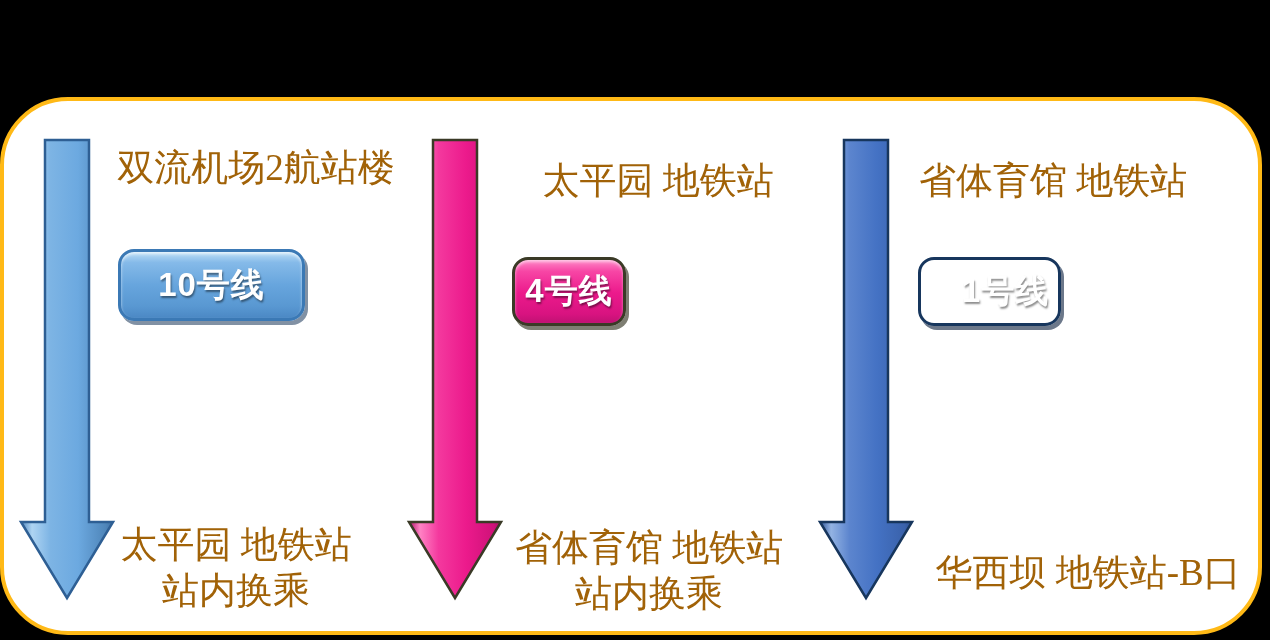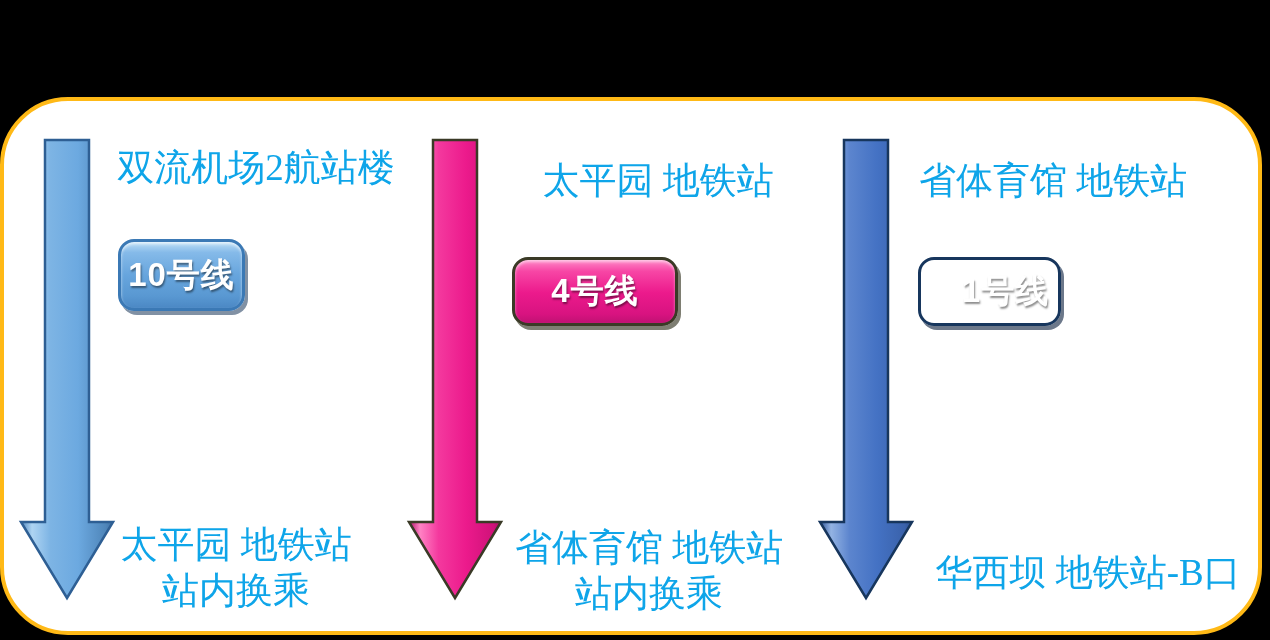--- a/index.html
+++ b/index.html
@@ -17,21 +17,21 @@
     background:#fff;
     border:4px solid #FFB916;
     border-radius:68px;
   }
   .arrow{
     position:absolute;top:138px;
     width:100px;height:464px;
   }
   .station-title{
     position:absolute;
-    color:#0ea5e9;
+    color:#a16207;
     font-size:37px;line-height:46px;
     text-align:center;
     white-space:nowrap;
   }
   .badge{
     position:absolute;
     box-sizing:border-box;
     border-radius:16px;
     display:flex;align-items:center;justify-content:center;
     color:#fff;
@@ -74,21 +74,21 @@
       <stop offset="1" stop-color="#3f6fa3"></stop>
     </linearGradient>
   </defs>
   <path d="M28,2 L72,2 L72,384 L96,384 L50,460 L4,384 L28,384 Z" fill="url(#g1)" stroke="#2e5f94" stroke-width="2.5" stroke-linejoin="miter"></path>
 </svg>
 
 <div class="station-title" style="left:101px;top:145px;width:310px">
   <div>双流机场2航站楼</div>
 </div>
 
-<div class="badge badge-b1" style="left:118px;top:239px;width:127px;height:72px">
+<div class="badge badge-b1" style="left:118px;top:249px;width:187px;height:72px">
   <span>10号线</span>
 </div>
 
 <div class="station-title" style="left:96px;top:522px;width:280px">
   <div>太平园 地铁站</div>
   <div>站内换乘</div>
 </div>
 
 <svg class="arrow" style="left:405px" viewBox="0 0 100 464">
   <defs>
@@ -101,21 +101,21 @@
       <stop offset="1" stop-color="#a90f64"></stop>
     </linearGradient>
   </defs>
   <path d="M28,2 L72,2 L72,384 L96,384 L50,460 L4,384 L28,384 Z" fill="url(#g2)" stroke="#3a3a26" stroke-width="2.5" stroke-linejoin="miter"></path>
 </svg>
 
 <div class="station-title" style="left:508px;top:158px;width:300px">
   <div>太平园 地铁站</div>
 </div>
 
-<div class="badge badge-b2" style="left:512px;top:257px;width:166px;height:69px">
+<div class="badge badge-b2" style="left:512px;top:257px;width:114px;height:69px">
   <span>4号线</span>
 </div>
 
 <div class="station-title" style="left:494px;top:525px;width:310px">
   <div>省体育馆 地铁站</div>
   <div>站内换乘</div>
 </div>
 
 <svg class="arrow" style="left:816px" viewBox="0 0 100 464">
   <defs>

